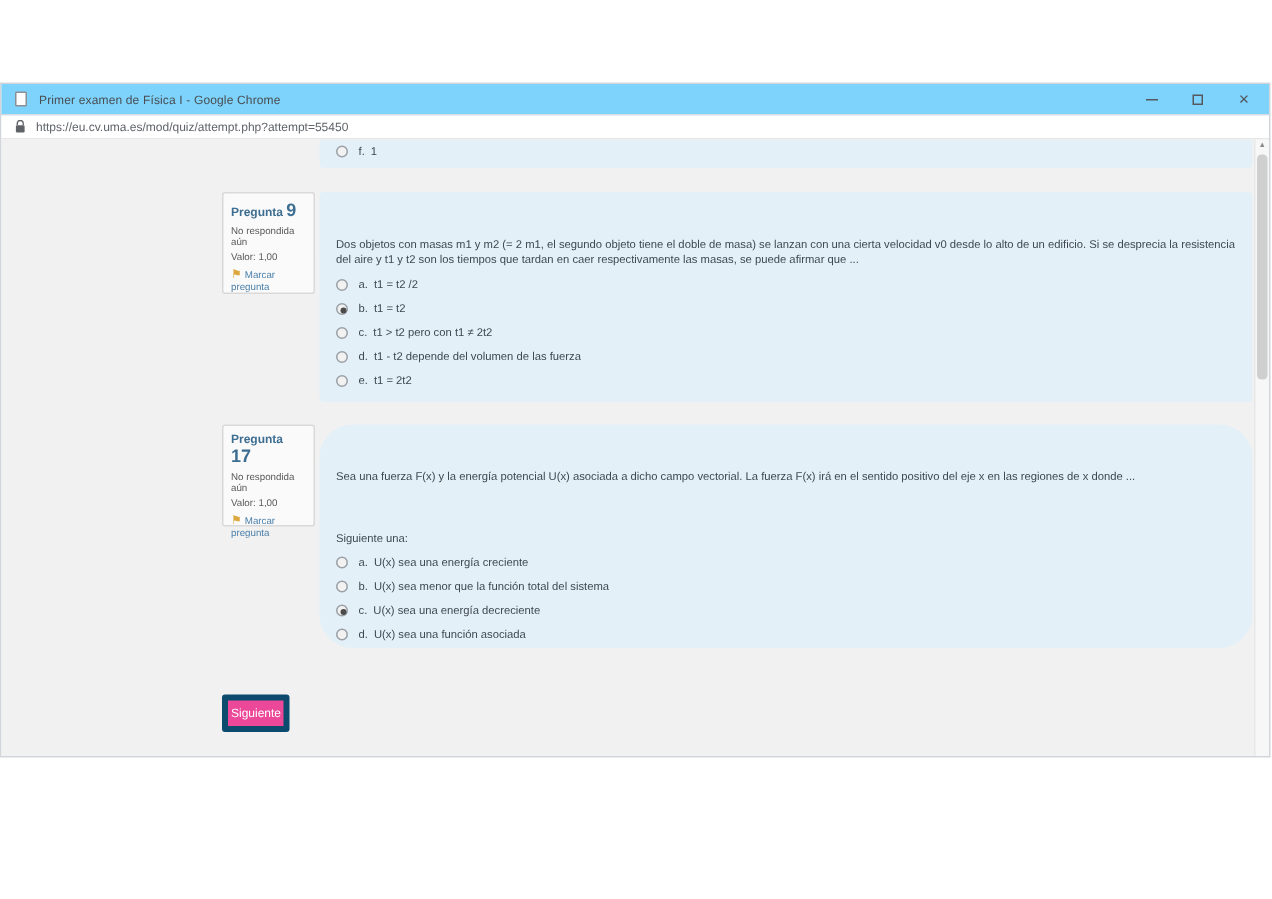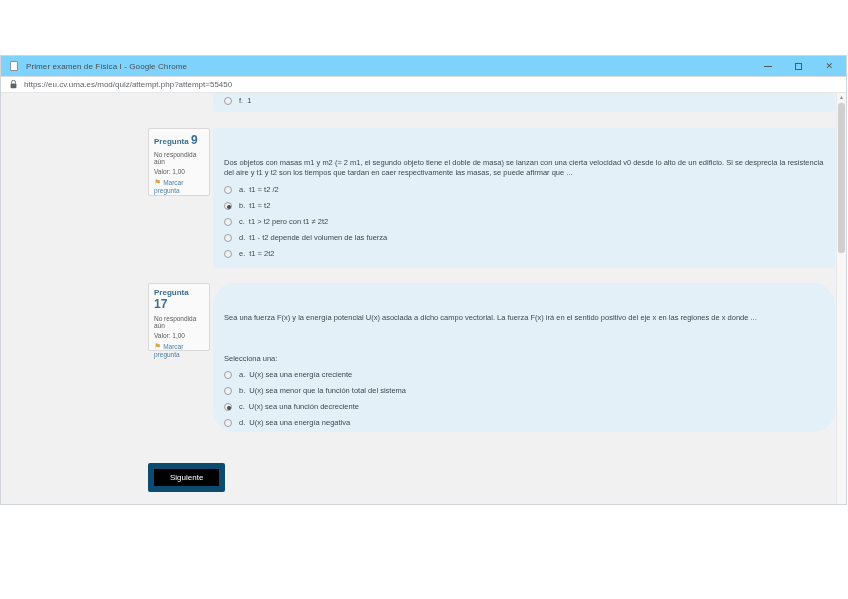--- a/index.html
+++ b/index.html
@@ -47,23 +47,23 @@
   .prompt { font-size: 7.5px; color: #3f4850; margin-top: 10px; }
   .prompt-gap { margin-top: 31px; }
   .opt { display: flex; align-items: center; margin-top: 7px; gap: 4px;
     font-size: 7.5px; color: #3f4850; }
   .radio { width: 8px; height: 8px; border-radius: 50%; border: 1px solid #9aa0a6;
     background: #f2f2f2; position: relative; flex: 0 0 auto; cursor: pointer; }
   .radio.checked::after { content: ""; position: absolute; left: 2px; top: 2px;
     width: 4px; height: 4px; border-radius: 50%; background: #4b4b4b; }
   .opt-letter { margin-left: 3px; }
 
-  .next-btn { position: absolute; left: 147px; top: 370px; background: #000000;
-    border: 6px solid #0c4a6e; border-radius: 2px; color: #fff; font-size: 8px;
-    padding: 4px 16px; cursor: pointer; font-family: "Liberation Sans", sans-serif; }
+  .next-btn { position: absolute; left: 147px; top: 370px; background: #ec4899;
+    border: 4px solid #0c4a6e; border-radius: 2px; color: #fff; font-size: 8px;
+    padding: 4px 2px; cursor: pointer; font-family: "Liberation Sans", sans-serif; }
 
   
   .scrollbar { position: absolute; right: 0; top: 0; bottom: 0; width: 10px;
     background: #f7f7f7; border-left: 1px solid #e8e8e8; }
   .scroll-up { position: absolute; top: 1px; left: 0; width: 9px; text-align: center;
     font-size: 5px; color: #8a8a8a; cursor: pointer; }
   .scroll-thumb { position: absolute; top: 10px; left: 1px; width: 7px; height: 150px;
     background: #cfcfcf; border-radius: 3px; cursor: pointer; }
 </style>
 </head>
@@ -137,40 +137,40 @@
     </div>
 
     <div class="que-info" style="top:190px; height:68px;">
       <div class="q-title"><span>Pregunta</span> <span class="q-num">17</span></div>
       <div class="q-status">No respondida aún</div>
       <div class="q-value">Valor: 1,00</div>
       <div class="q-flag"><span class="flag-icon">⚑</span><span>Marcar pregunta</span></div>
     </div>
     <div class="que-content" style="top:190px; height:149px;border-radius:22px;">
       <div class="q-text">Sea una fuerza F(x) y la energía potencial U(x) asociada a dicho campo vectorial. La fuerza F(x) irá en el sentido positivo del eje x en las regiones de x donde ...</div>
-      <div class="prompt prompt-gap">Selecciona una:</div>
+      <div class="prompt prompt-gap">Siguiente una:</div>
       <div class="opt">
         <span class="radio"></span>
         <span class="opt-letter">a.</span>
         <span>U(x) sea una energía creciente</span>
       </div>
       <div class="opt">
         <span class="radio"></span>
         <span class="opt-letter">b.</span>
         <span>U(x) sea menor que la función total del sistema</span>
       </div>
       <div class="opt">
         <span class="radio checked"></span>
         <span class="opt-letter">c.</span>
-        <span>U(x) sea una función decreciente</span>
+        <span>U(x) sea una energía decreciente</span>
       </div>
       <div class="opt">
         <span class="radio"></span>
         <span class="opt-letter">d.</span>
-        <span>U(x) sea una energía negativa</span>
+        <span>U(x) sea una función asociada</span>
       </div>
       <div class="opt">
         <span class="radio"></span>
         <span class="opt-letter">e.</span>
         <span>U(x) sea una función pregunta</span>
       </div>
     </div>
 
     <button class="next-btn">Siguiente</button>
 

